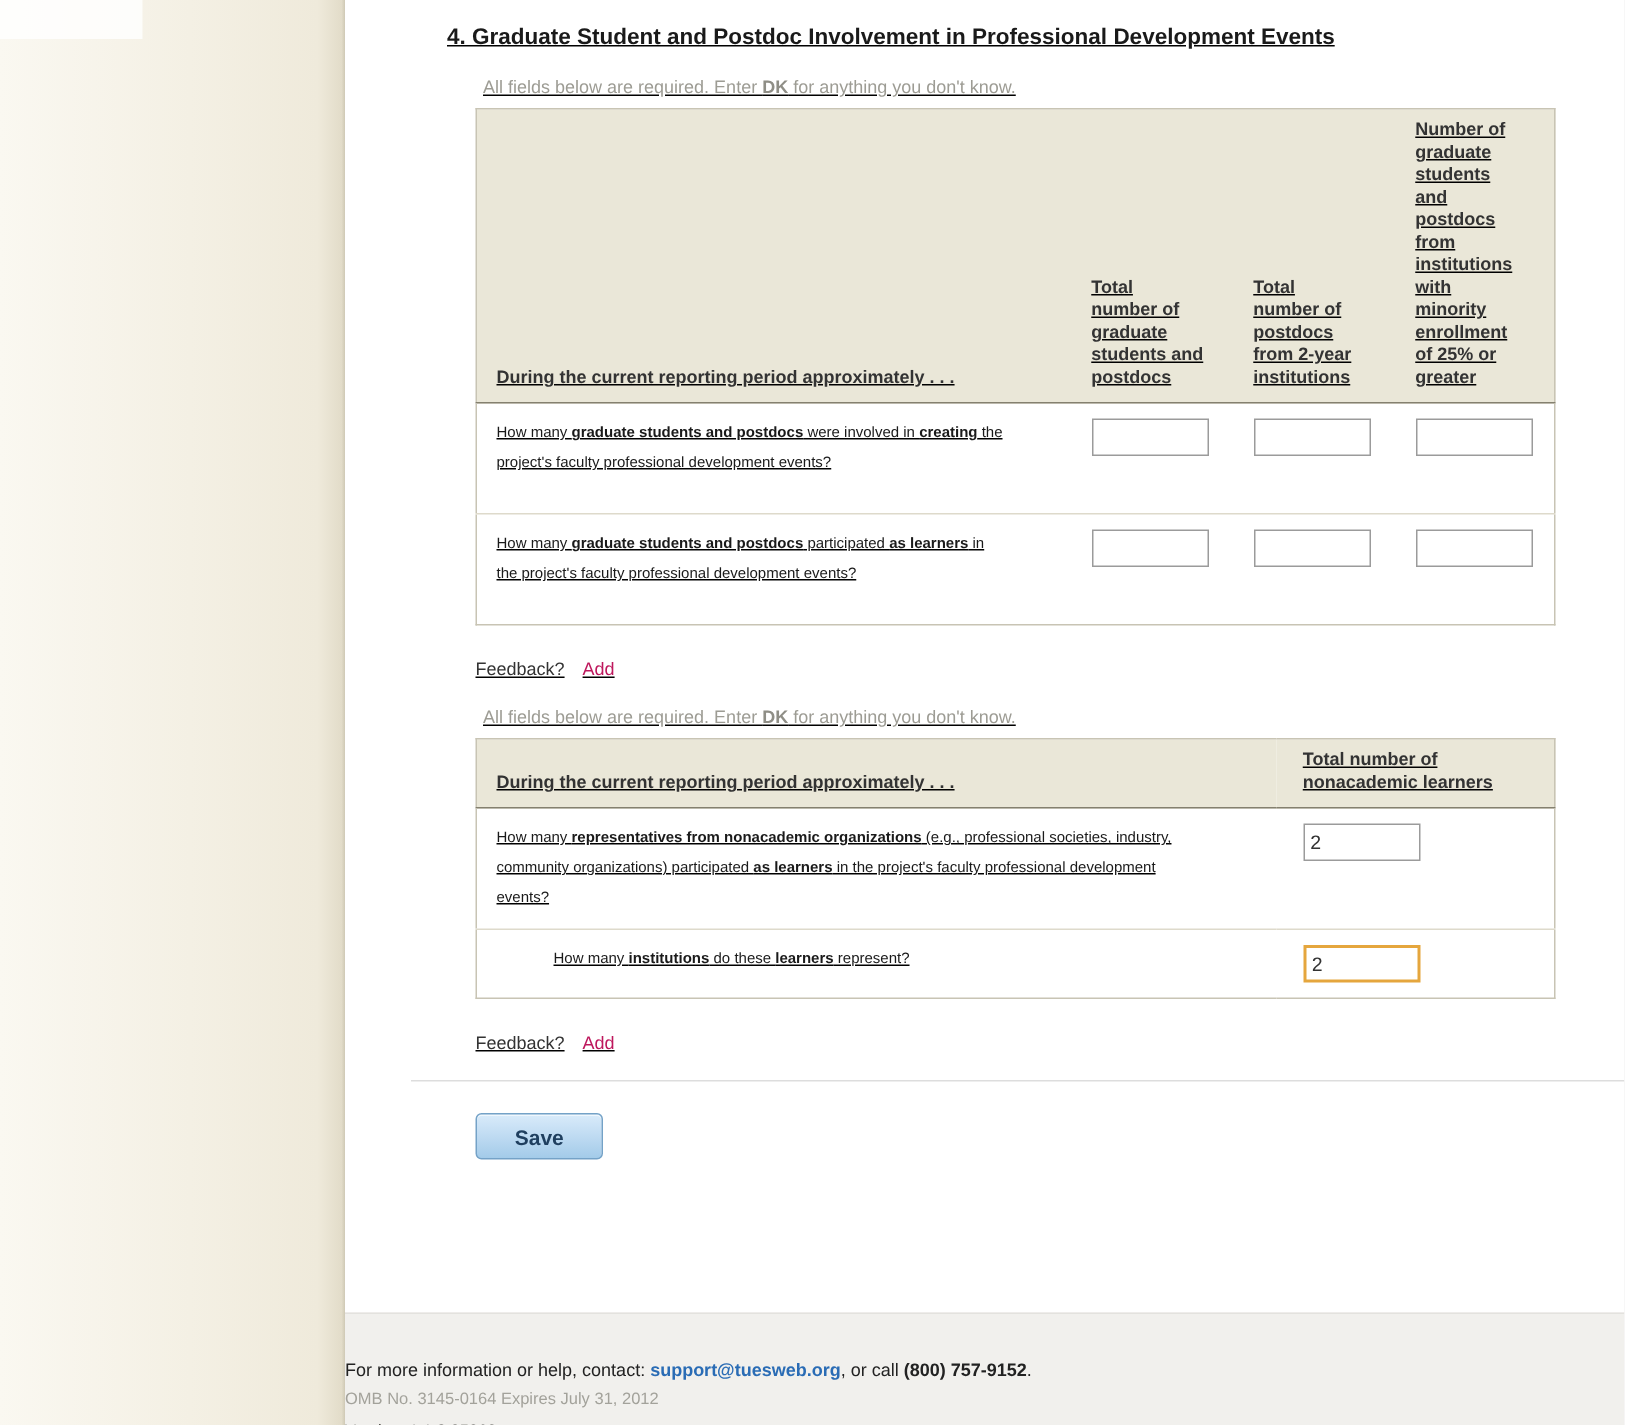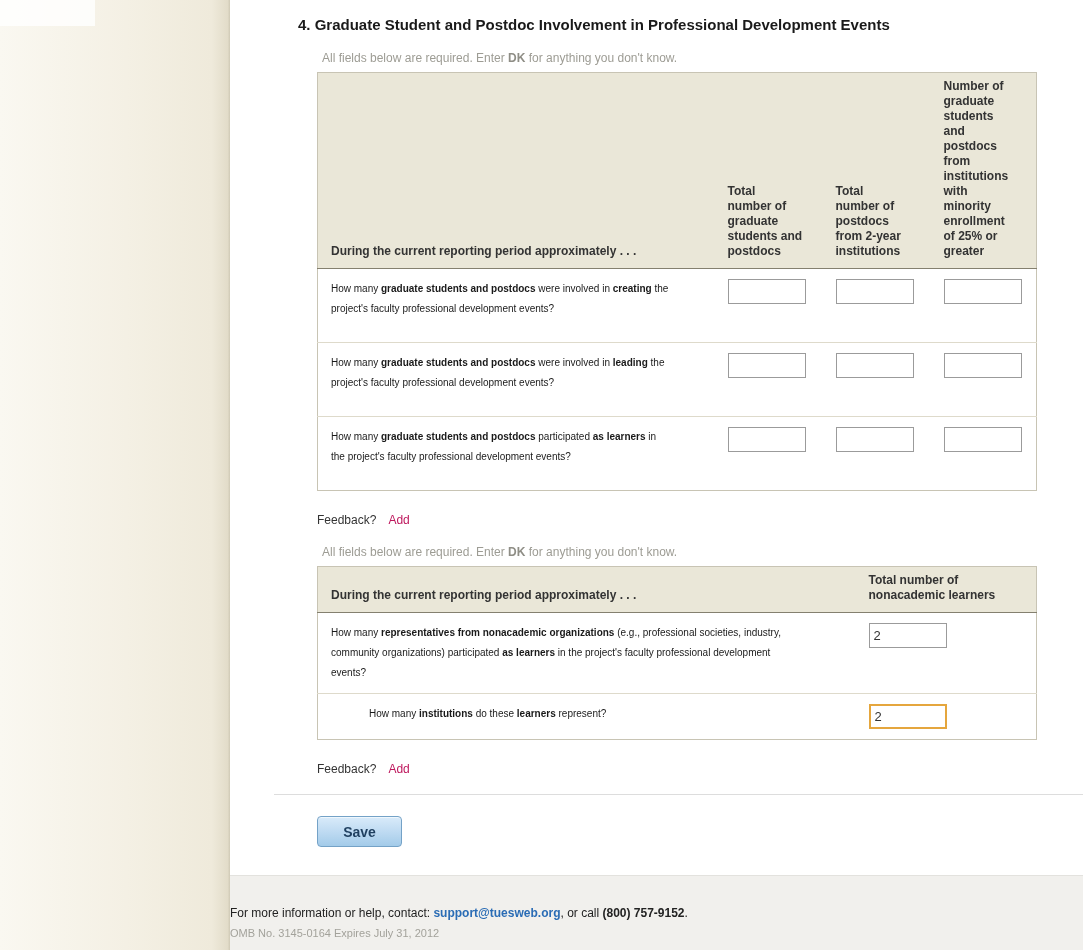--- a/index.html
+++ b/index.html
@@ -3,21 +3,21 @@
 <meta charset="utf-8">
 <style>
   * { box-sizing: border-box; margin: 0; padding: 0; }
   body { font-family: "Liberation Sans", "DejaVu Sans", sans-serif; background: #e8e8e8; }
   .page { position: relative; width: 1083px; height: 950px; background: #fff; overflow: hidden; }
 
   .sidebar { position: absolute; left: 0; top: 0; width: 230px; height: 100%;
     background: linear-gradient(to right, #faf8f1 0%, #f4f0e4 55%, #efeadb 92%, #e2dcc9 99%, #cfc9b5 100%); }
   .sidebar-notch { position: absolute; left: 0; top: 0; width: 95px; height: 26px; background: rgba(255,255,255,0.8); }
 
-  .main { position: absolute; left: 230px; top: 0; width: 853px; height: 875px; background: #fff; }
+  .main { position: absolute; left: 230px; top: 0; width: 853px; height: 875px; background: #fff; text-decoration: underline; }
   .content { padding: 10px 0 0 68px; }
 
   .section-heading { font-size: 15px; font-weight: bold; color: #1a1a1a; margin-top: 6px; }
   .heading-5 { margin-top: 42px; }
 
   .required-note { margin: 18px 0 7px 24px; font-size: 12px; color: #9d9c94; }
   .required-note b { font-weight: bold; color: #8f8e86; }
 
   .q-table { border-collapse: collapse; table-layout: fixed; margin-left: 19px; border: 1px solid #c8c4b4; background: #fff; }
   .table-grad, .table-nonacad { width: 719px; }
@@ -102,28 +102,20 @@
           <tr>
             <td class="td-q">
               <div class="q-text"><span>How many </span><b>graduate students and postdocs</b><span> were involved in </span><b>creating</b><span> the project's faculty professional development events?</span></div>
             </td>
             <td class="td-in"><input type="text" class="num-input" value="" style=""></td>
             <td class="td-in"><input type="text" class="num-input" value="" style=""></td>
             <td class="td-in"><input type="text" class="num-input" value="" style=""></td>
           </tr>
           <tr>
             <td class="td-q">
-              <div class="q-text"><span>How many </span><b>graduate students and postdocs</b><span> were involved in </span><b>leading</b><span> the project's faculty professional development events?</span></div>
-            </td>
-            <td class="td-in"><input type="text" class="num-input" value="" style=""></td>
-            <td class="td-in"><input type="text" class="num-input" value="" style=""></td>
-            <td class="td-in"><input type="text" class="num-input" value="" style=""></td>
-          </tr>
-          <tr>
-            <td class="td-q">
               <div class="q-text"><span>How many </span><b>graduate students and postdocs</b><span> participated </span><b>as learners</b><span> in the project's faculty professional development events?</span></div>
             </td>
             <td class="td-in"><input type="text" class="num-input" value="" style=""></td>
             <td class="td-in"><input type="text" class="num-input" value="" style=""></td>
             <td class="td-in"><input type="text" class="num-input" value="" style=""></td>
           </tr>
         </tbody>
       </table>
 
       <div class="feedback">

